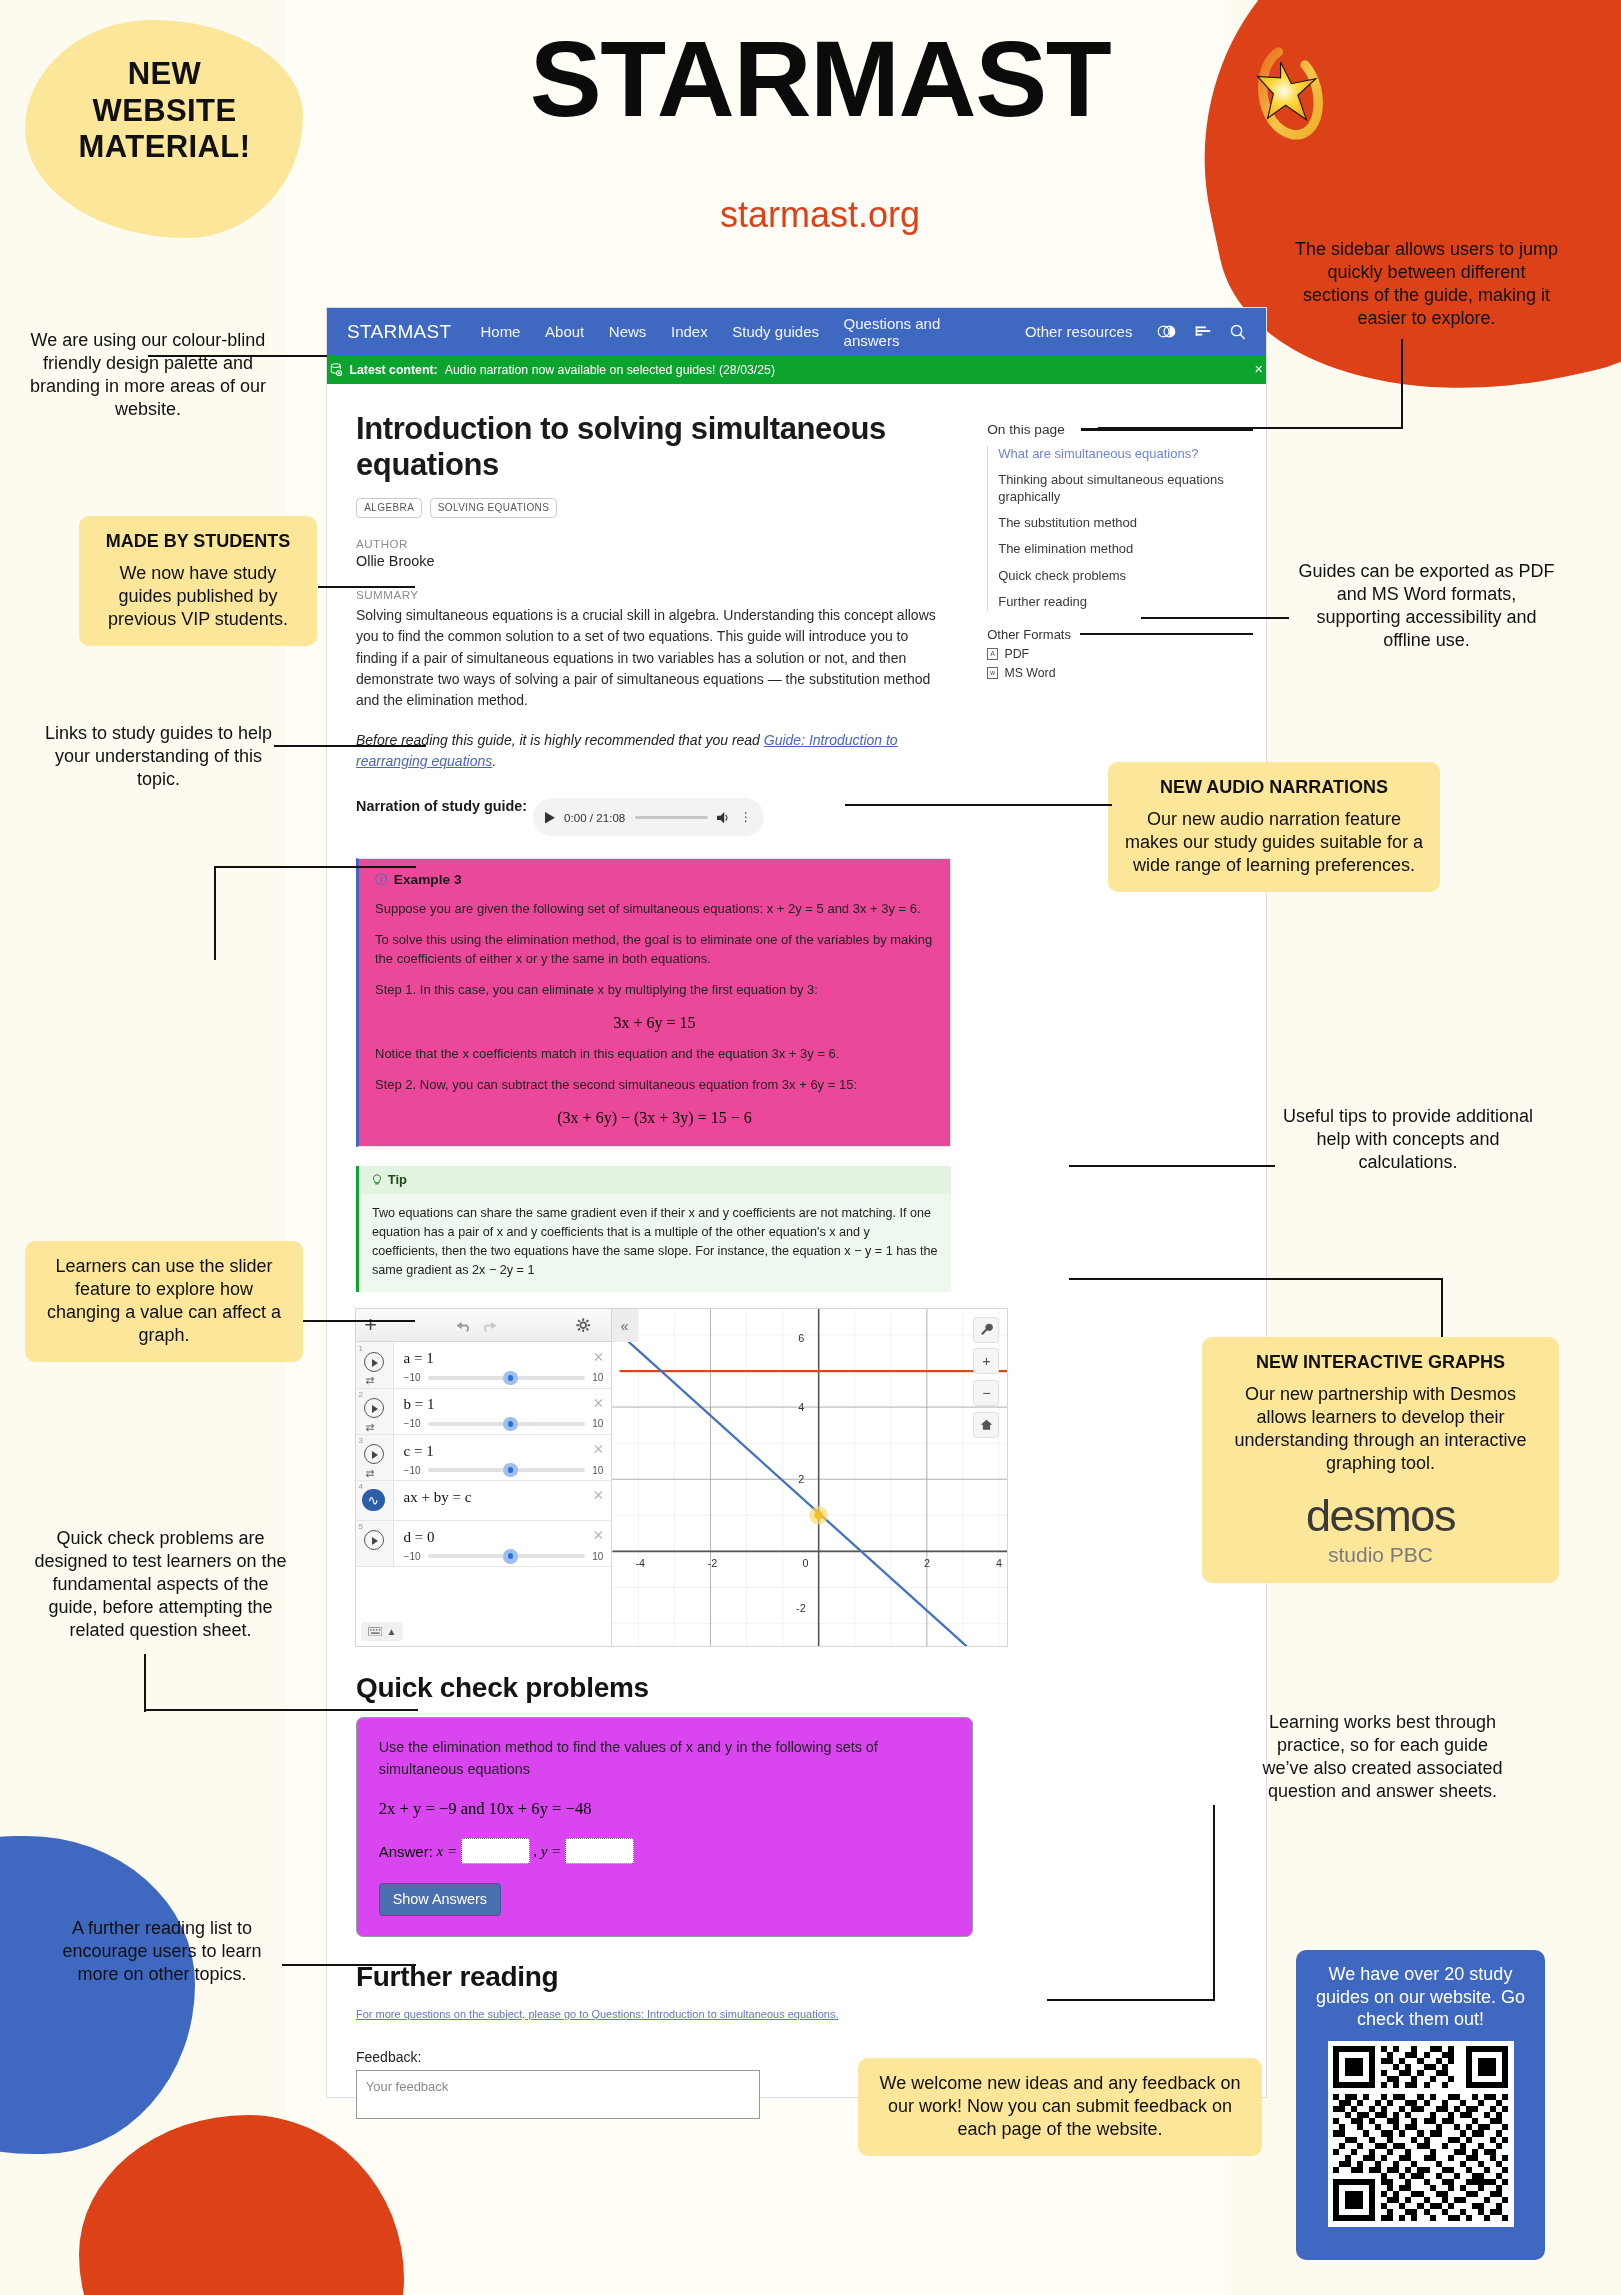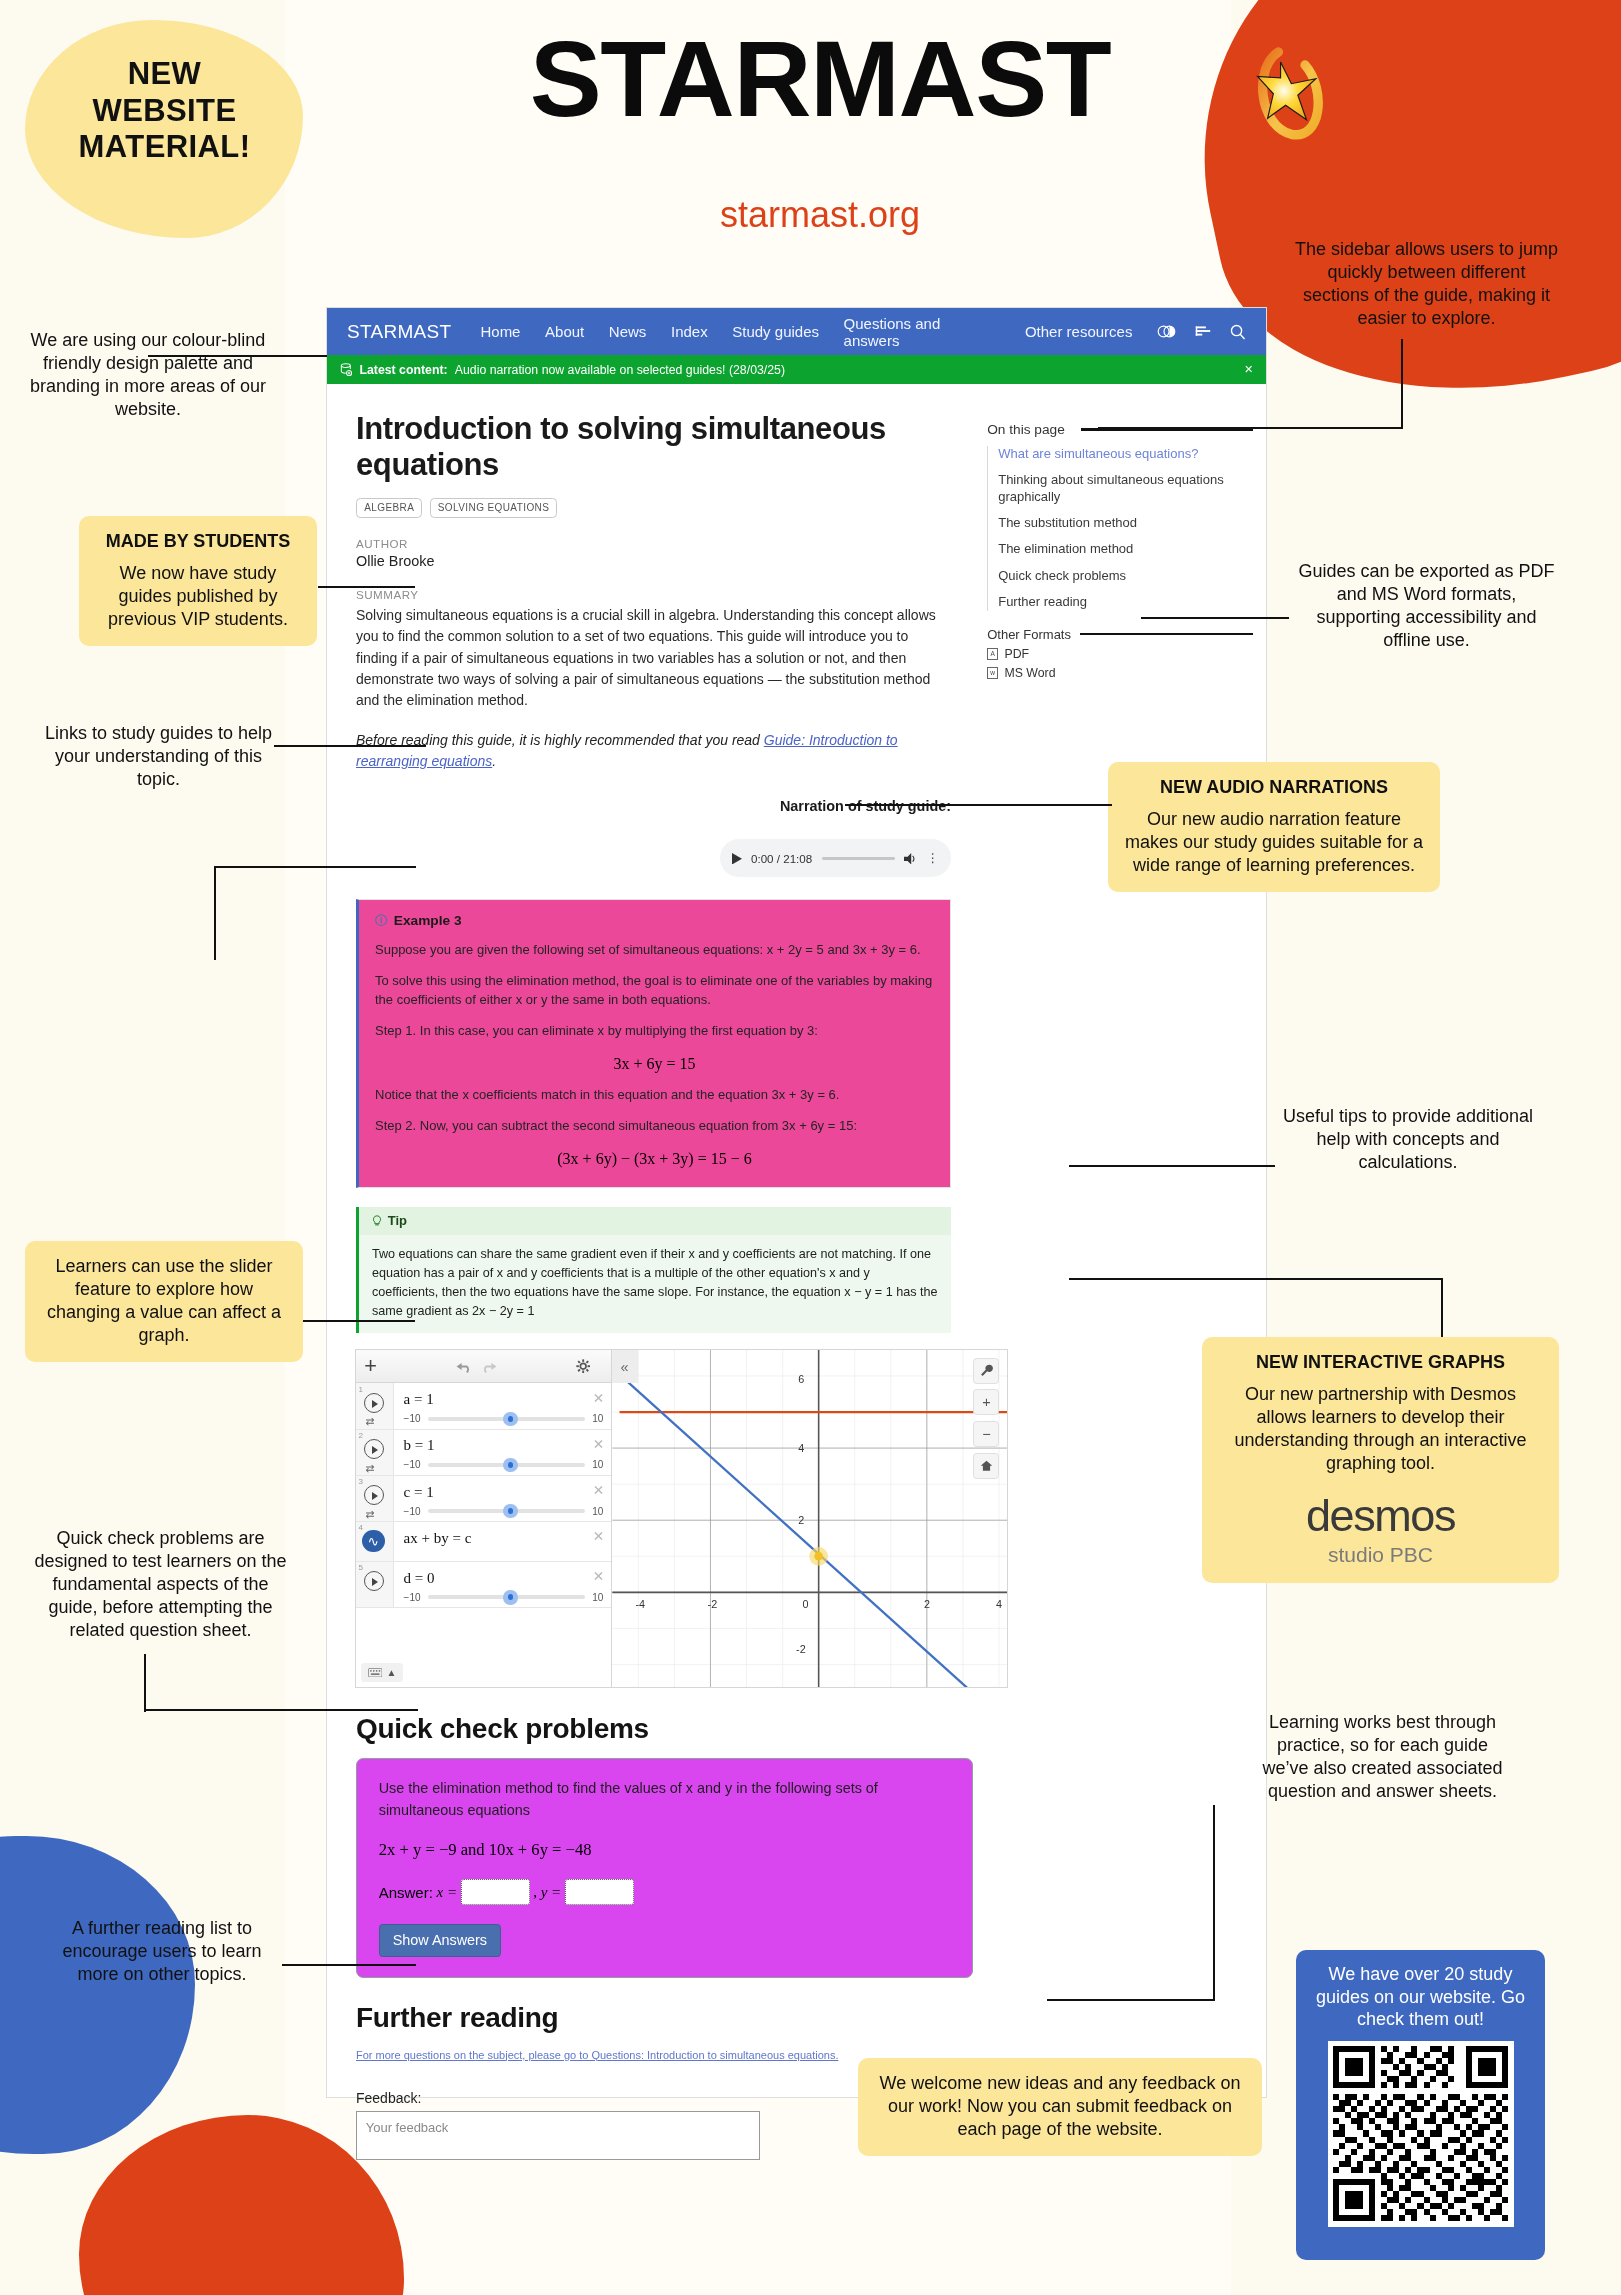--- a/index.html
+++ b/index.html
@@ -65,21 +65,21 @@
     height: 47px; background: #3f68c0; display: flex; align-items: center;
     padding: 0 20px; gap: 0;
   }
   .nav-brand { color: #fff; font-size: 19px; letter-spacing: 0.3px; margin-right: 29px; }
   .nav-link { color: #f2f5ff; font-size: 15px; margin-right: 24.6px; }
   .nav-icons { margin-left: auto; display: flex; align-items: center; gap: 19px; }
   .nav-icons svg { display: block; }
 
   .alertbar {
     height: 29px; background: #0da32f; display: flex; align-items: center;
-    padding: 0 13px; color: #ffffff; font-size: 12.3px; gap: 7.2px;
+    padding: 0 3px; color: #ffffff; font-size: 12.3px; gap: 7.2px;
   }
   .alertbar b { font-weight: bold; }
   .alert-close { margin-left: auto; font-size: 14.4px; line-height: 1; color:#fff; }
 
   .page-body { display: flex; padding: 0; }
   .article { width: 653px; padding: 27.4px 29px 0 29px; }
   .toc { width: 287px; padding: 38px 13px 0 7.2px; }
 
   h1.article-title {
     font-size: 31px; line-height: 1.16; color: #1a1a1a; font-weight: bold;
@@ -91,21 +91,21 @@
     font-size: 10px; color: #555; letter-spacing: 0.4px;
   }
   .meta-label { margin-top: 19px; font-size: 11.6px; color: #8b8b8b; letter-spacing: 0.5px; }
   .meta-value { font-size: 14.4px; color: #222; margin-top: 2.9px; }
   .summary-text { font-size: 14px; line-height: 1.52; color: #2a2a2a; margin-top: 4.3px; }
   .prereq {
     margin-top: 19px; font-size: 14px; line-height: 1.5; font-style: italic; color: #222;
   }
   .prereq a { color: #4a63c8; }
 
-  .narration-row { margin-top: 26px; display: flex; align-items: flex-end; gap: 25px; flex-direction: column; }
+  .narration-row { margin-top: 26px; display: flex; align-items: flex-start; gap: 6px; }
   .narration-label { font-size: 14.4px; font-weight: bold; color: #1a1a1a; }
   .audio-player {
     background: #f1f3f4; border-radius: 24.6px; height: 38px; width: 231px;
     display: flex; align-items: center; padding: 0 11.6px; gap: 9.4px;
   }
   .audio-time { font-size: 11.6px; color: #333; }
   .audio-track { flex: 1; height: 2.9px; background: #c4c6c8; border-radius: 1.4px; }
   .audio-dots { font-size: 12.3px; color: #444; letter-spacing: 0.7px; }
 
   .callout {

